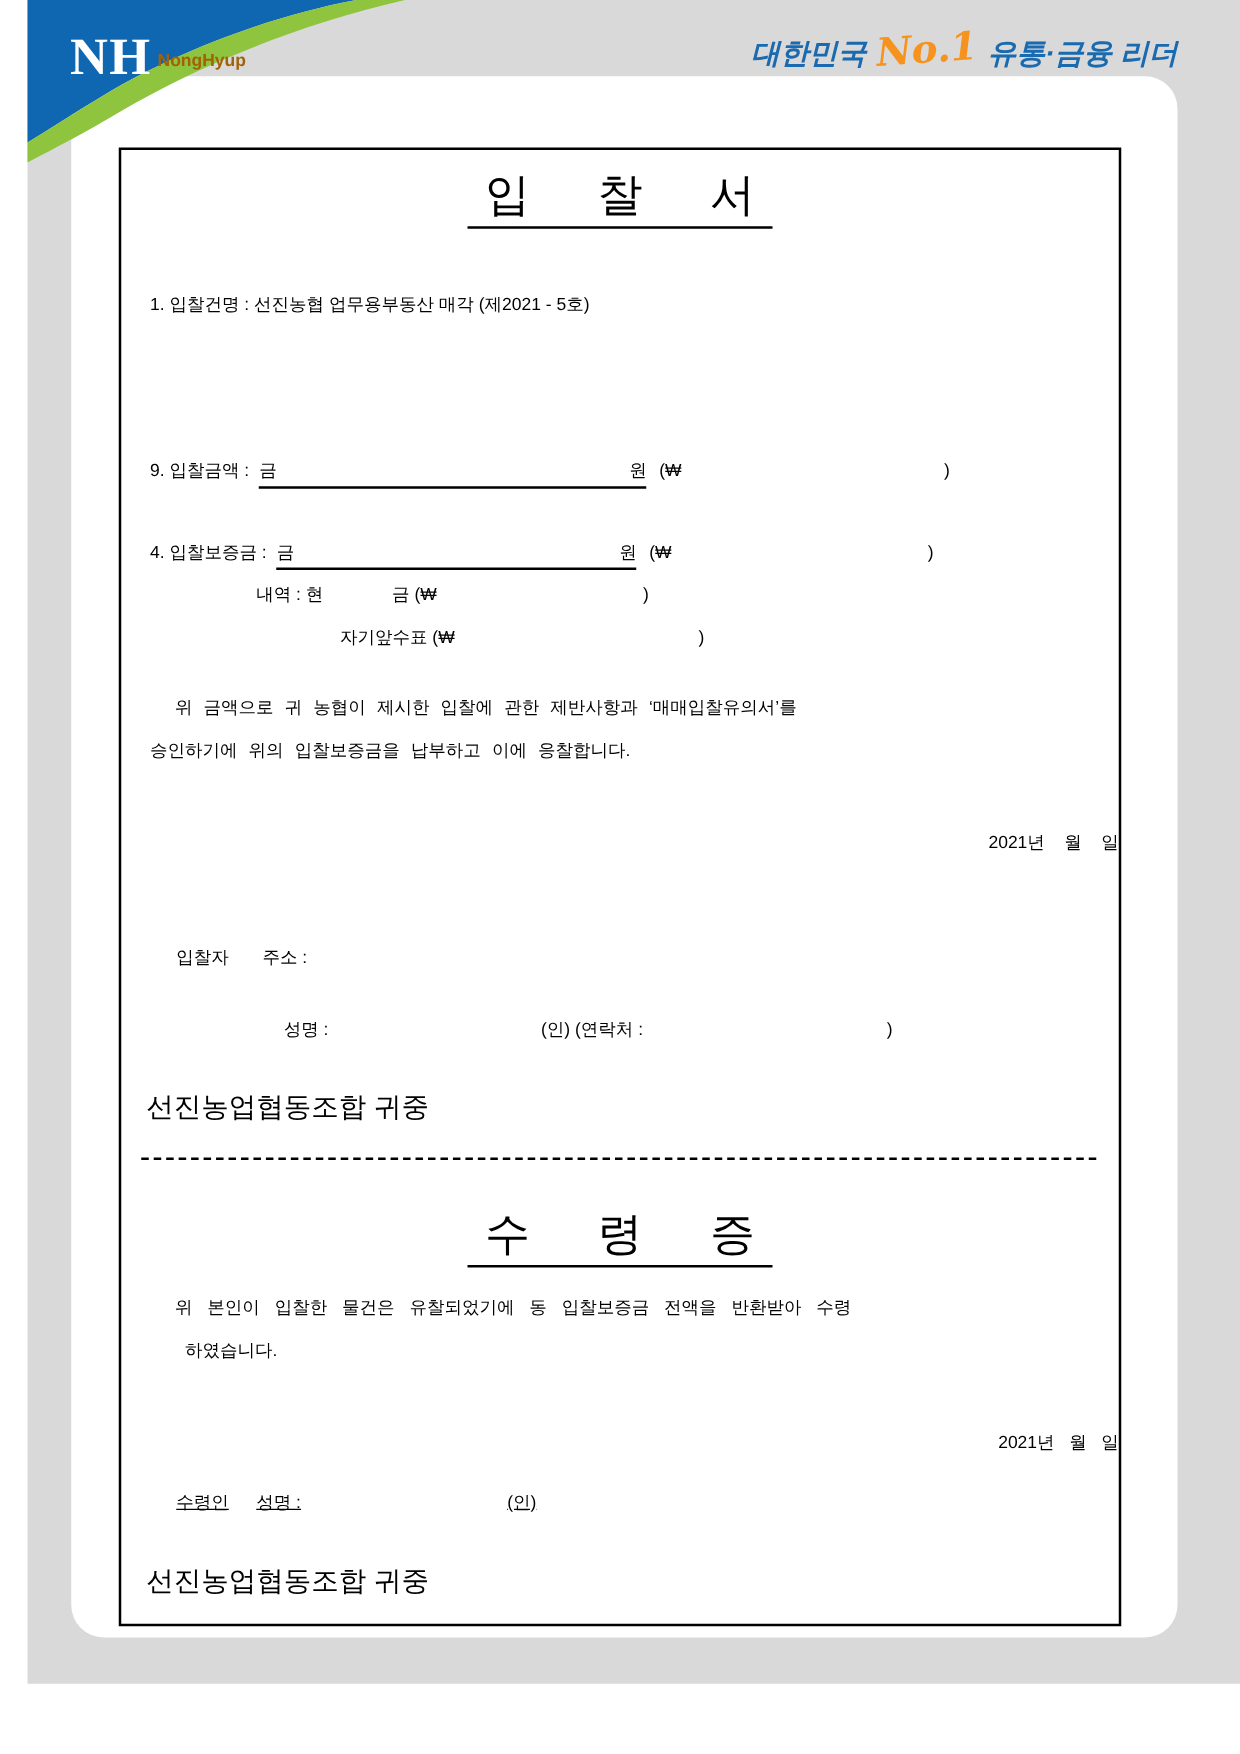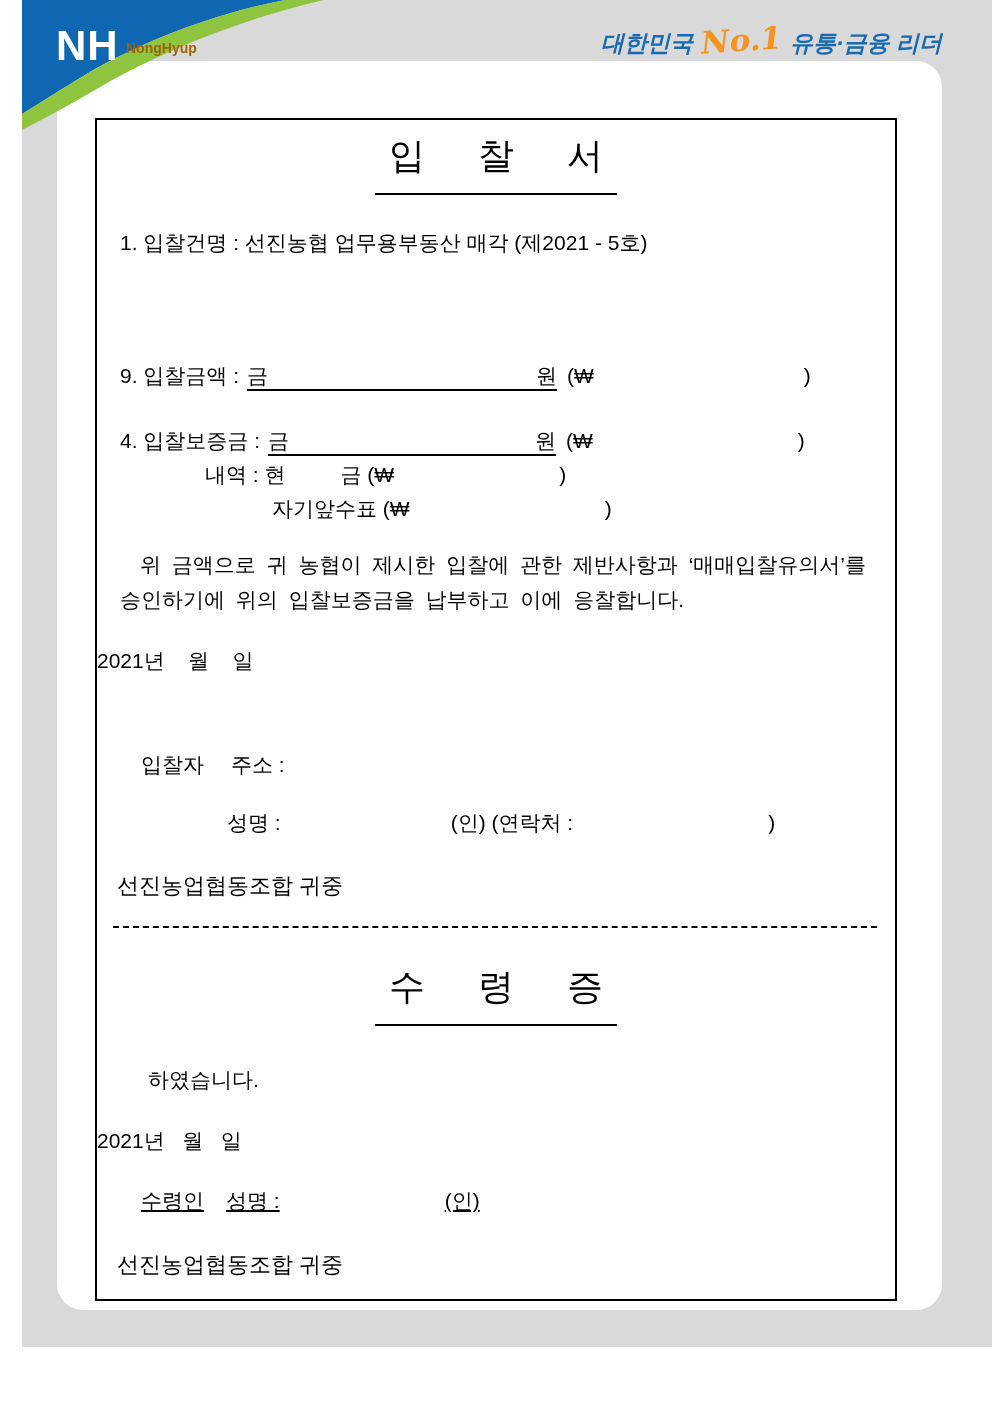--- a/index.html
+++ b/index.html
@@ -1,33 +1,33 @@
 <!DOCTYPE html>
 <html><head>
 <meta charset="utf-8">
 <style>
   html,body{margin:0;padding:0;background:#fff;}
   .page{position:relative;width:992px;height:1403px;background:#fff;overflow:hidden;
         font-family:"Liberation Sans",sans-serif;color:#000;}
   .gray-mat{position:absolute;left:22px;top:0;width:970px;height:1347px;background:#d9d9d9;}
   .panel{position:absolute;left:57px;top:61px;width:885px;height:1249px;background:#fff;border-radius:26px;}
   .hdr-svg{position:absolute;left:0;top:0;pointer-events:none;}
-  .nh{position:absolute;left:56px;top:22px;font-size:42px;font-weight:bold;color:#fff;letter-spacing:1px;}
+  .nh{position:absolute;left:56px;top:22px;font-size:42px;font-weight:bold;color:#fff;letter-spacing:1px;font-family:Liberation Serif, serif;}
   .wordmark{position:absolute;left:126px;top:40px;font-size:14px;font-weight:bold;color:#a16207;}
   .slogan{position:absolute;top:22px;right:50px;font-size:23px;font-style:italic;font-weight:bold;
           color:#1a6ab0;white-space:pre;}
   .no1{font-family:"DejaVu Serif",serif;font-size:31px;font-weight:bold;font-style:italic;
        color:#f6921e;display:inline-block;transform:rotate(-4deg);margin:0 8px;}
   .docbox{position:absolute;left:95px;top:118px;width:798px;height:1179px;border:2px solid #000;background:transparent;}
-  .line{position:absolute;font-size:21px;white-space:pre;line-height:26px;}
+  .line{position:absolute;font-size:14px;white-space:pre;line-height:26px;}
   .big{font-size:22px;}
-  .center{left:0;width:100%;text-align:left;}
+  .center{left:0;width:100%;text-align:right;margin-top:12px;}
   .doc-title{position:absolute;left:0;width:100%;text-align:center;font-size:36px;}
-  .doc-title .tt{display:inline-block;border-bottom:2px solid #000;padding:0 14px 12px;
-                 word-spacing:44px;white-space:pre;font-family:Liberation Serif, serif;}
+  .doc-title .tt{display:inline-block;border-bottom:2px solid #000;padding:0 14px 0;
+                 word-spacing:44px;white-space:pre;}
   .ufill{display:inline-flex;justify-content:space-between;border-bottom:2px solid #000;}
   .sp{display:inline-block;}
   .divider{position:absolute;left:16px;width:764px;height:0;border-top:2px dashed #000;}
   .para{word-spacing:5px;}
   .para2{word-spacing:8px;}
   .indent{padding-left:20px;}
 </style>
 </head>
 <body>
 
@@ -68,20 +68,21 @@
     <div class="line" style="top:632px;left:44px;"><span>입찰자</span><span class="sp" style="width:27px;"></span><span>주소 :</span></div>
 
     <div class="line" style="top:690px;left:130px;"><span>성명 :</span><span class="sp" style="width:170px;"></span><span>(인) (연락처 :</span><span class="sp" style="width:195px;"></span><span>)</span></div>
 
     <div class="line big" style="top:753px;left:20px;">선진농업협동조합 귀중</div>
 
     <div class="divider" style="top:806px;"></div>
 
     <div class="doc-title" style="top:815px;margin-top:28px;"><span class="tt">수 령 증</span></div>
 
+    <div class="line para2 indent" style="top:912px;left:23px;">위 본인이 입찰한 물건은 유찰되었기에 동 입찰보증금 전액을 반환받아 수령</div>
     <div class="line para2" style="top:947px;left:23px;margin-left:28px;">하였습니다.</div>
 
     <div class="line center" style="top:1008px;">2021년   월   일</div>
 
     <div class="line" style="top:1068px;left:44px;text-decoration:underline;"><span>수령인</span><span class="sp" style="width:22px;"></span><span>성명 :</span><span class="sp" style="width:165px;"></span><span>(인)</span></div>
 
     <div class="line big" style="top:1132px;left:20px;">선진농업협동조합 귀중</div>
 
   </div>
 </div>

